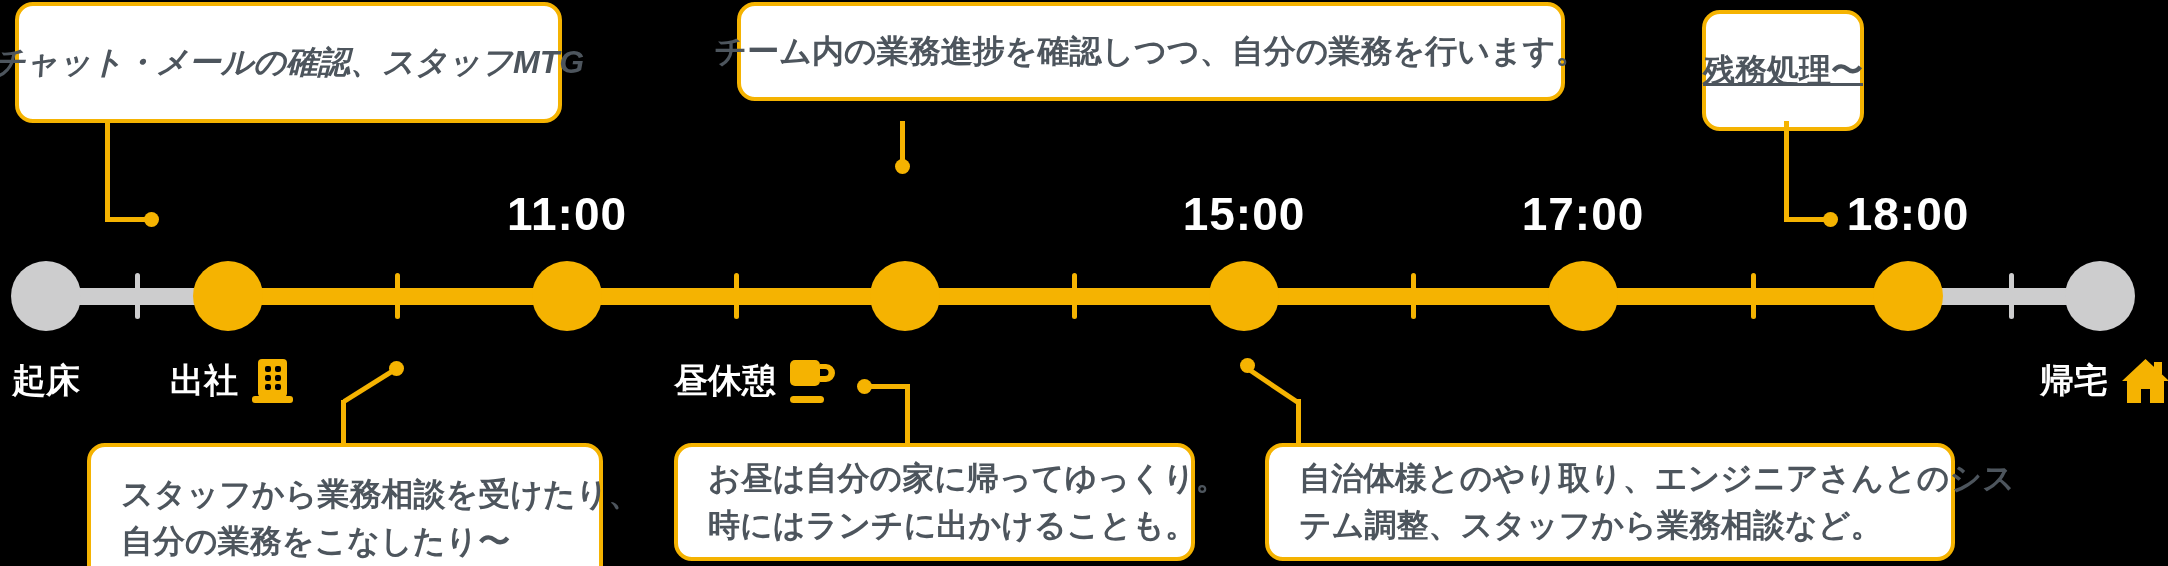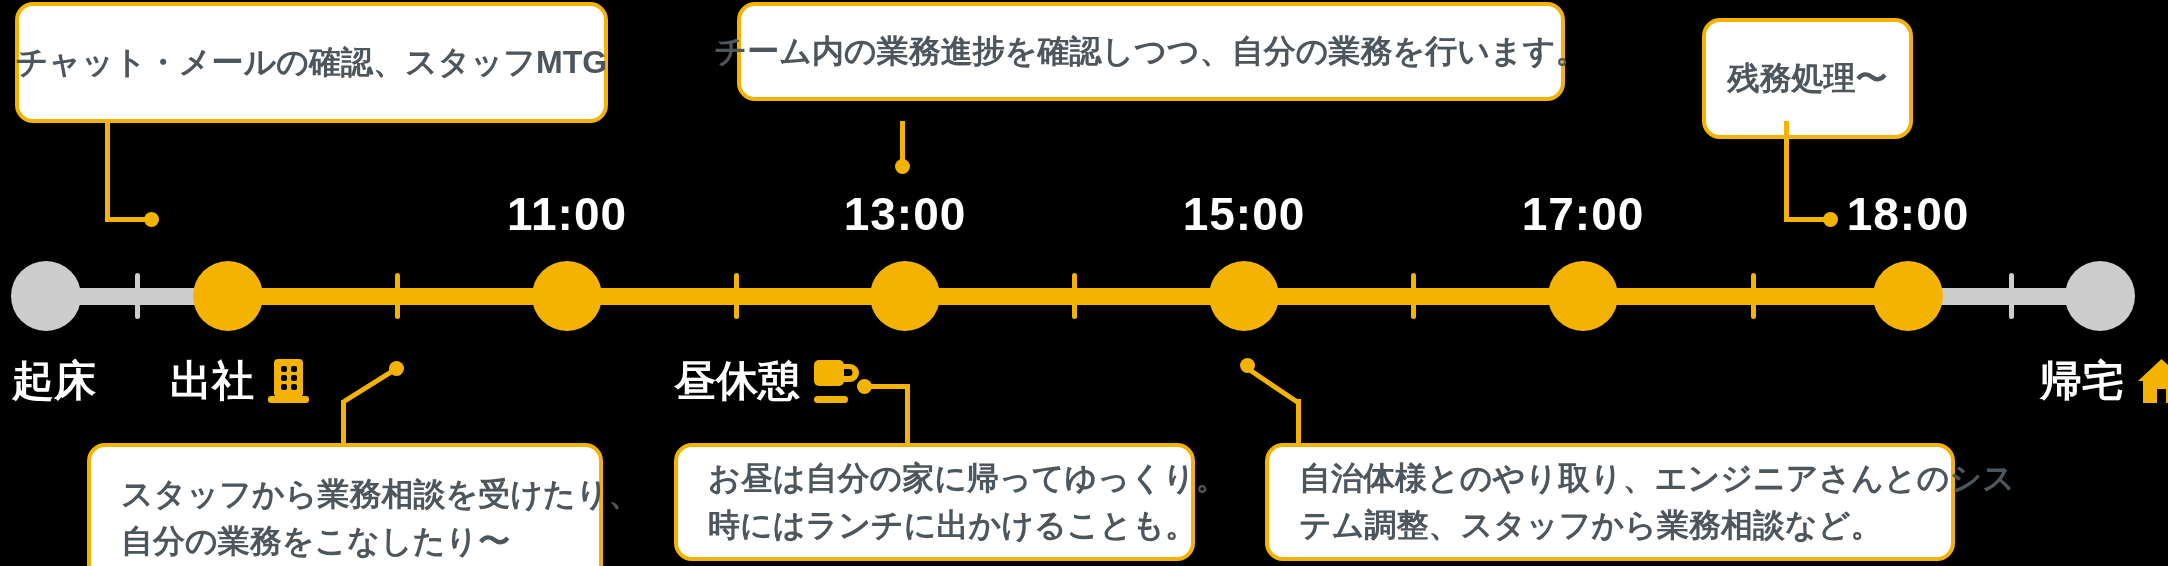--- a/index.html
+++ b/index.html
@@ -13,21 +13,21 @@
   .node{position:absolute;top:261px;width:70px;height:70px;border-radius:50%;}
   .c-yellow{background:#F5B301;}
   .c-gray{background:#CDCDCE;}
   
   .tlabel{
     position:absolute;top:192px;width:200px;text-align:center;
     color:#FFFFFF;font-size:46px;font-weight:bold;line-height:44px;letter-spacing:1px;
   }
   .elabel{
     position:absolute;top:361px;height:40px;display:flex;align-items:center;gap:14px;
-    color:#FFFFFF;font-size:42px;font-weight:bold;white-space:nowrap;
+    color:#FFFFFF;font-size:34px;font-weight:bold;white-space:nowrap;
   }
   .elabel svg{display:block;}
   
   .box{
     position:absolute;background:#FFFFFF;border:4px solid #F5B301;border-radius:18px;
     color:#4D555D;font-weight:bold;box-sizing:border-box;
     display:flex;flex-direction:column;justify-content:center;
   }
   .box.center{align-items:center;}
   .box .ln{font-size:32px;line-height:47px;white-space:nowrap;}
@@ -57,21 +57,20 @@
   <div class="node c-gray" style="left:11px;"></div>
   <div class="node c-yellow" style="left:193px;"></div>
   <div class="node c-yellow" style="left:532px;"></div>
   <div class="node c-yellow" style="left:870px;"></div>
   <div class="node c-yellow" style="left:1209px;"></div>
   <div class="node c-yellow" style="left:1548px;"></div>
   <div class="node c-yellow" style="left:1873px;"></div>
   <div class="node c-gray" style="left:2065px;"></div>
 
   <div class="tlabel" style="left:467px;">11:00</div>
-  <div class="tlabel" style="left:805px;">13:00</div>
   <div class="tlabel" style="left:1144px;">15:00</div>
   <div class="tlabel" style="left:1483px;">17:00</div>
   <div class="tlabel" style="left:1808px;">18:00</div>
 
   <div class="elabel" style="left:12px;">
     <span>起床</span>
   </div>
 
   <div class="elabel" style="left:170px;">
     <span>出社</span>
@@ -103,29 +102,29 @@
   <div class="elabel" style="left:2040px;">
     <span>帰宅</span>
     <span>
       <svg width="47" height="44" viewBox="0 0 47 44">
         <rect x="32" y="3" width="8" height="12" fill="#F5B301"></rect>
         <path d="M23.5 0 L47 22 L42 22 L42 44 L28 44 L28 30 L19 30 L19 44 L5 44 L5 22 L0 22 Z" fill="#F5B301"></path>
       </svg>
     </span>
   </div>
 
-  <div class="box center" style="left:15px;top:2px;width:593px;height:121px;">
+  <div class="box center" style="left:15px;top:2px;width:547px;height:121px;font-style:italic;">
     <div class="ln">チャット・メールの確認、スタッフMTG</div>
   </div>
 
   <div class="box center" style="left:737px;top:2px;width:828px;height:99px;">
     <div class="ln">チーム内の業務進捗を確認しつつ、自分の業務を行います。</div>
   </div>
 
-  <div class="box center" style="left:1702px;top:18px;width:211px;height:121px;">
+  <div class="box center" style="left:1702px;top:10px;width:162px;height:121px;text-decoration:underline;">
     <div class="ln">残務処理〜</div>
   </div>
 
   <div class="box" style="left:87px;top:443px;width:516px;height:149px;padding-left:30px;">
     <div class="ln">スタッフから業務相談を受けたり、</div>
     <div class="ln">自分の業務をこなしたり〜</div>
   </div>
 
   <div class="box" style="left:674px;top:443px;width:521px;height:118px;padding-left:30px;">
     <div class="ln">お昼は自分の家に帰ってゆっくり。</div>

